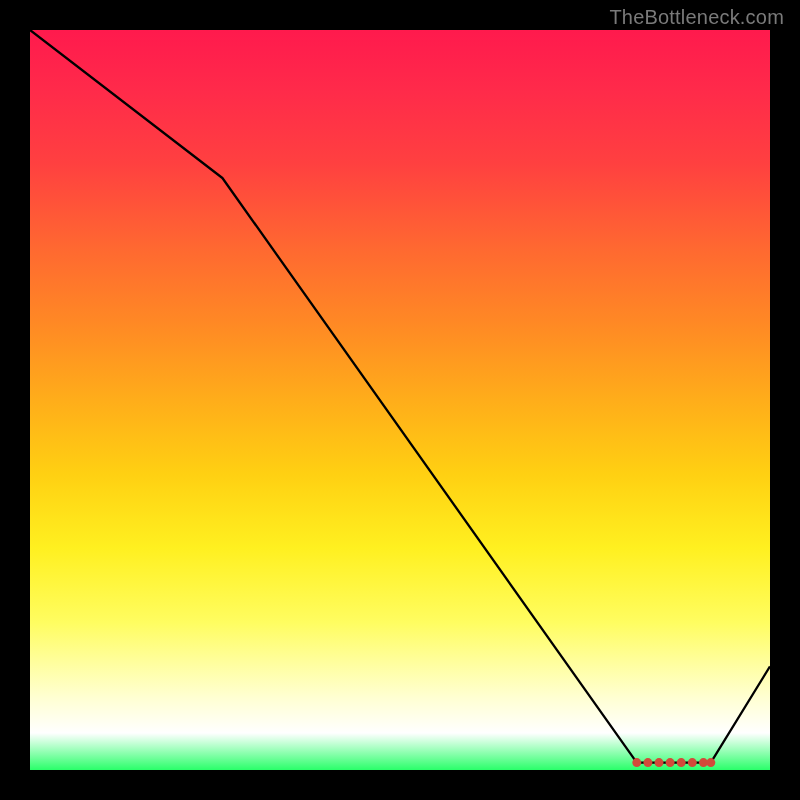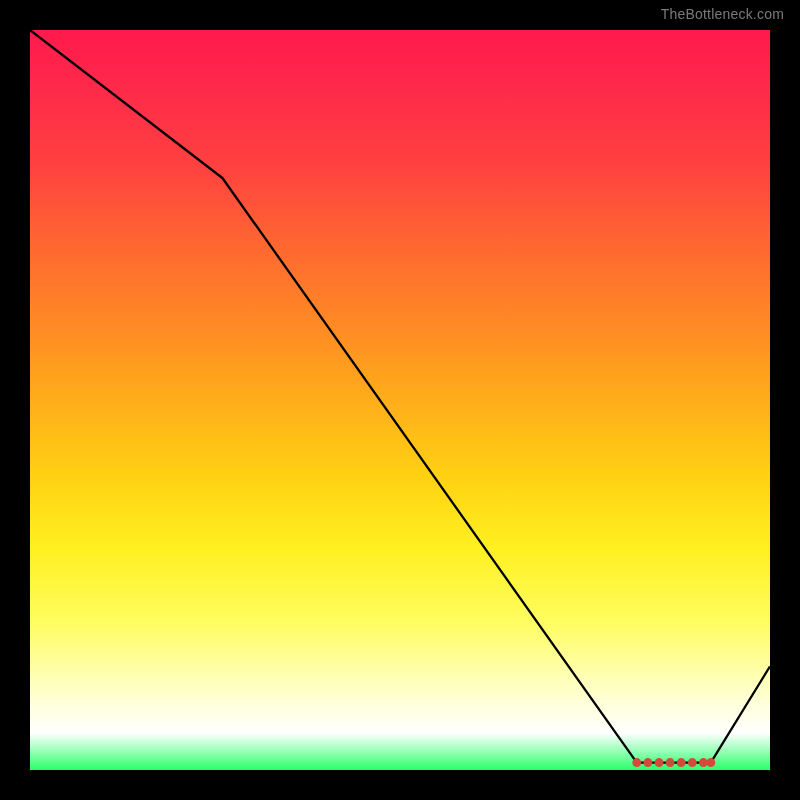--- a/index.html
+++ b/index.html
@@ -15,21 +15,21 @@
     position: relative;
     width: 800px;
     height: 800px;
     background: #000;
   }
   .watermark {
     position: absolute;
     top: 6px;
     right: 16px;
     color: #7a7a7a;
-    font-size: 14px;
+    font-size: 20px;
     letter-spacing: 0.2px;
     font-weight: 400;
     z-index: 5;
   }
   .plot-area {
     position: absolute;
     left: 30px;
     top: 30px;
     width: 740px;
     height: 740px;

